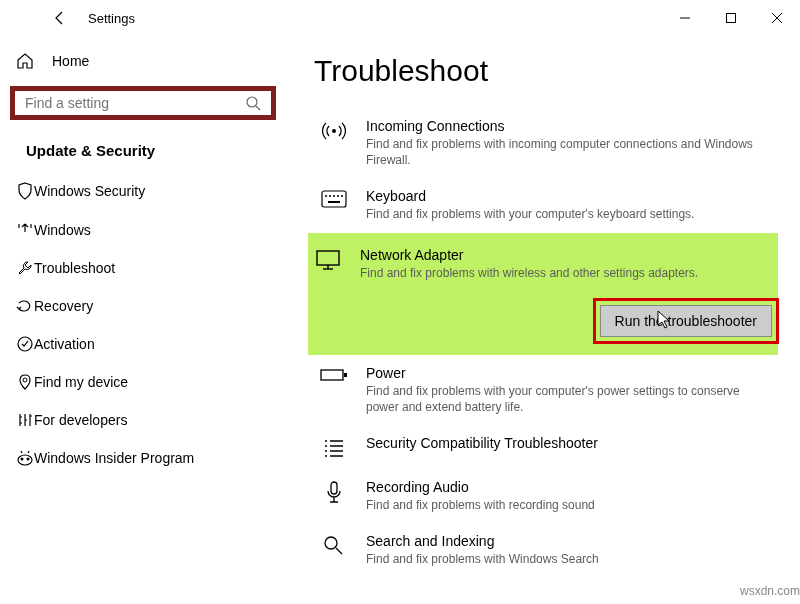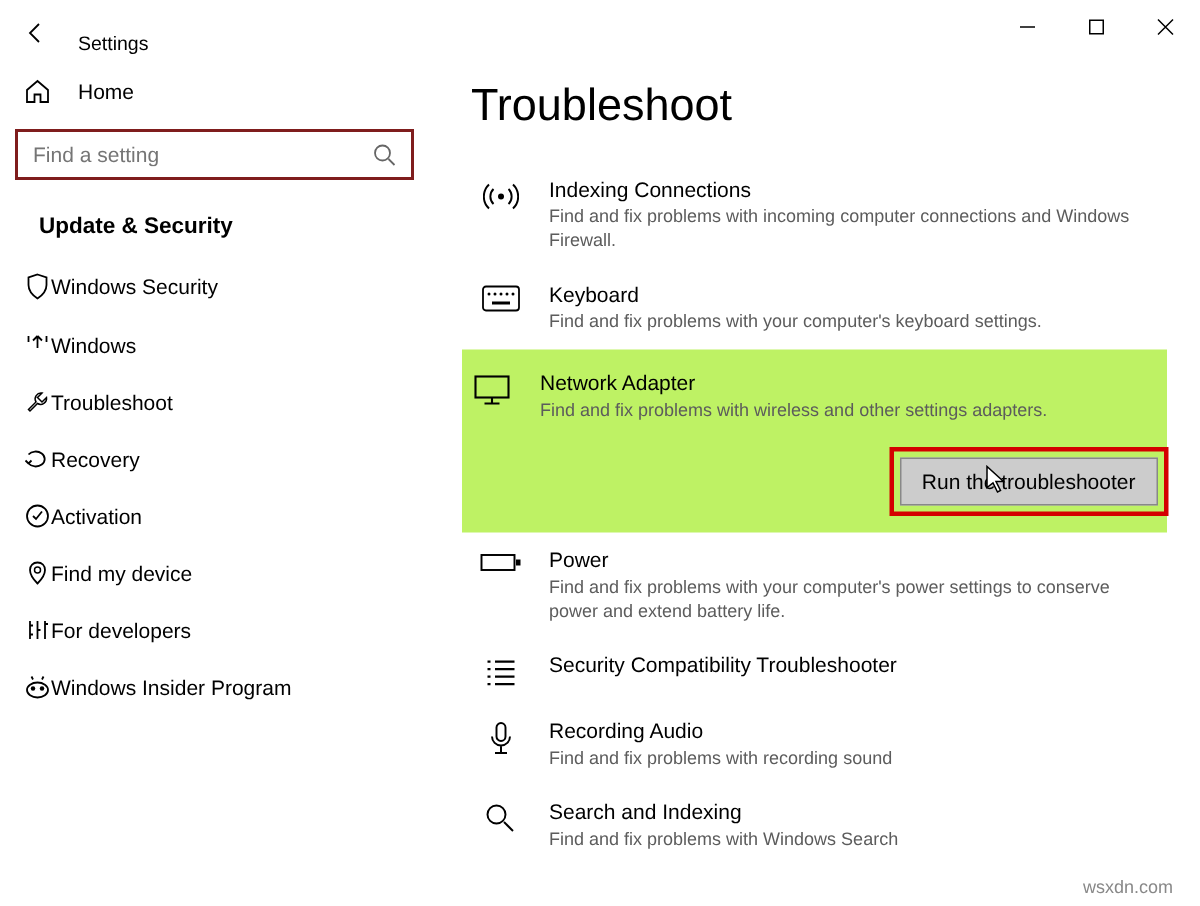--- a/index.html
+++ b/index.html
@@ -9,22 +9,23 @@
       color: #000;
       background: #fff;
       width: 800px;
       height: 604px;
       overflow: hidden;
       position: relative;
     }
     .titlebar {
       height: 36px;
       display: flex;
-      align-items: flex-end;
+      align-items: center;
       padding-left: 10px;
+      margin-left: 36px;
     }
     .titlebar .back {
       width: 28px; height: 28px;
       display: flex; align-items: center; justify-content: center;
       cursor: pointer;
     }
     .titlebar .title {
       margin-left: 14px;
       font-size: 13px;
     }
@@ -48,21 +49,21 @@
     }
     .home-item {
       display: flex; align-items: center;
       padding: 10px 6px;
       gap: 18px;
       cursor: pointer;
     }
     .home-item .icon { width: 18px; display:flex; justify-content:center; }
     .search-box {
       margin: 6px 0 14px 0;
-      border: 2px solid #7f1d1d;
+      border: 5px solid #7f1d1d;
       height: 34px;
       display: flex;
       align-items: center;
       padding: 0 10px;
       color: #666;
     }
     .search-box input {
       flex: 1; border: none; outline: none; font-size: 14px; color: #333;
       background: transparent;
     }
@@ -126,21 +127,21 @@
       pointer-events: none;
       top: -8px; left: -8px; right: -8px; bottom: -8px;
     }
     .cursor-svg {
       position: absolute;
       top: 4px; left: 56px;
       pointer-events: none;
     }
     .watermark {
       position: absolute;
-      bottom: 6px; right: 18px;
+      bottom: 6px; right: 0;
       font-size: 12px;
       color: #888;
       font-family: Arial, sans-serif;
     }
     svg { display: block; }
   </style>
 </head>
 <body>
 
 <div class="titlebar">
@@ -266,21 +267,21 @@
     <h1 class="page-title">Troubleshoot</h1>
 
     <div class="troubleshooter">
       <div class="ticon">
           <svg width="24" height="22" viewBox="0 0 24 22">
             <circle cx="12" cy="11" r="2" fill="#000"></circle>
             <path d="M7 6 A7 7 0 0 0 7 16 M17 6 A7 7 0 0 1 17 16 M4 3 A11 11 0 0 0 4 19 M20 3 A11 11 0 0 1 20 19" stroke="#000" stroke-width="1.3" fill="none"></path>
           </svg>
         </div>
       <div class="tcontent">
-        <div class="tname">Indexing Connections</div>
+        <div class="tname">Incoming Connections</div>
         <div class="tdesc">Find and fix problems with incoming computer connections and Windows Firewall.</div>
       </div>
     </div>
 
     <div class="troubleshooter">
       <div class="ticon">
           <svg width="26" height="18" viewBox="0 0 26 18">
             <rect x="1" y="1" width="24" height="16" rx="2" stroke="#000" stroke-width="1.2" fill="none"></rect>
             <circle cx="5" cy="6" r="1" fill="#000"></circle>
             <circle cx="9" cy="6" r="1" fill="#000"></circle>

